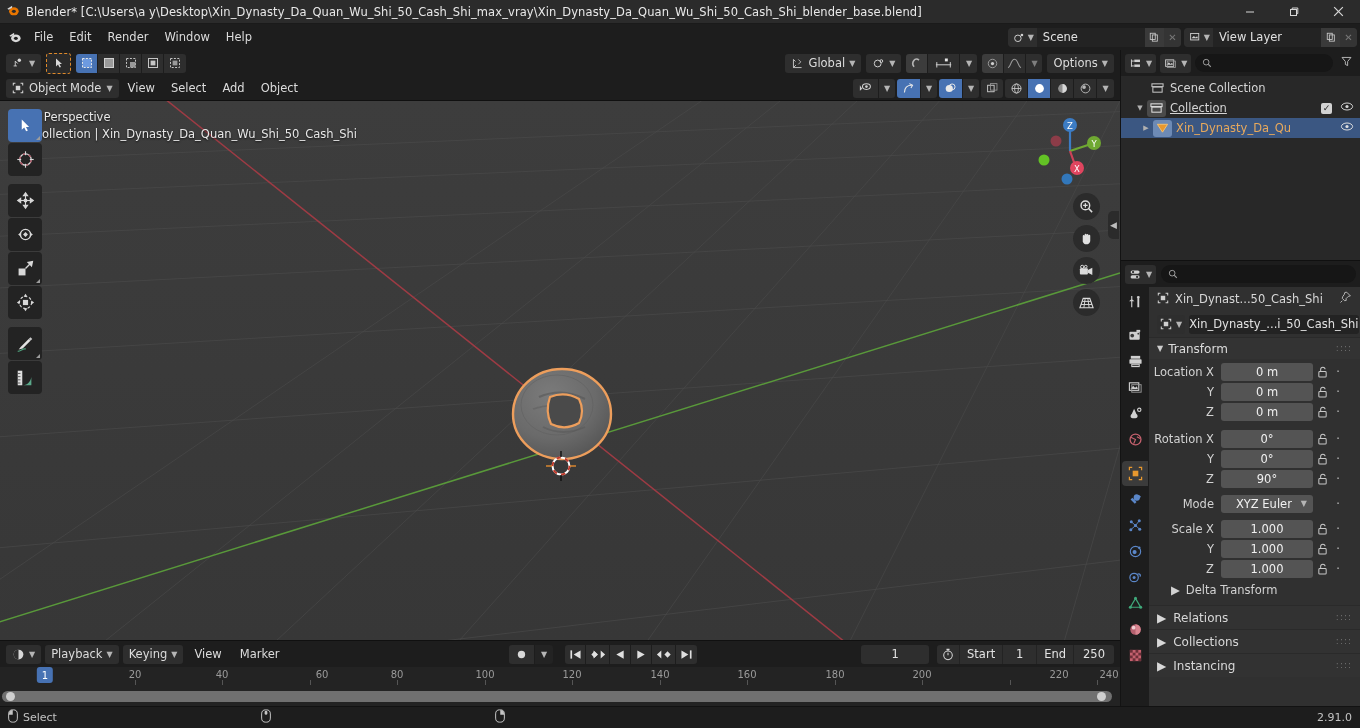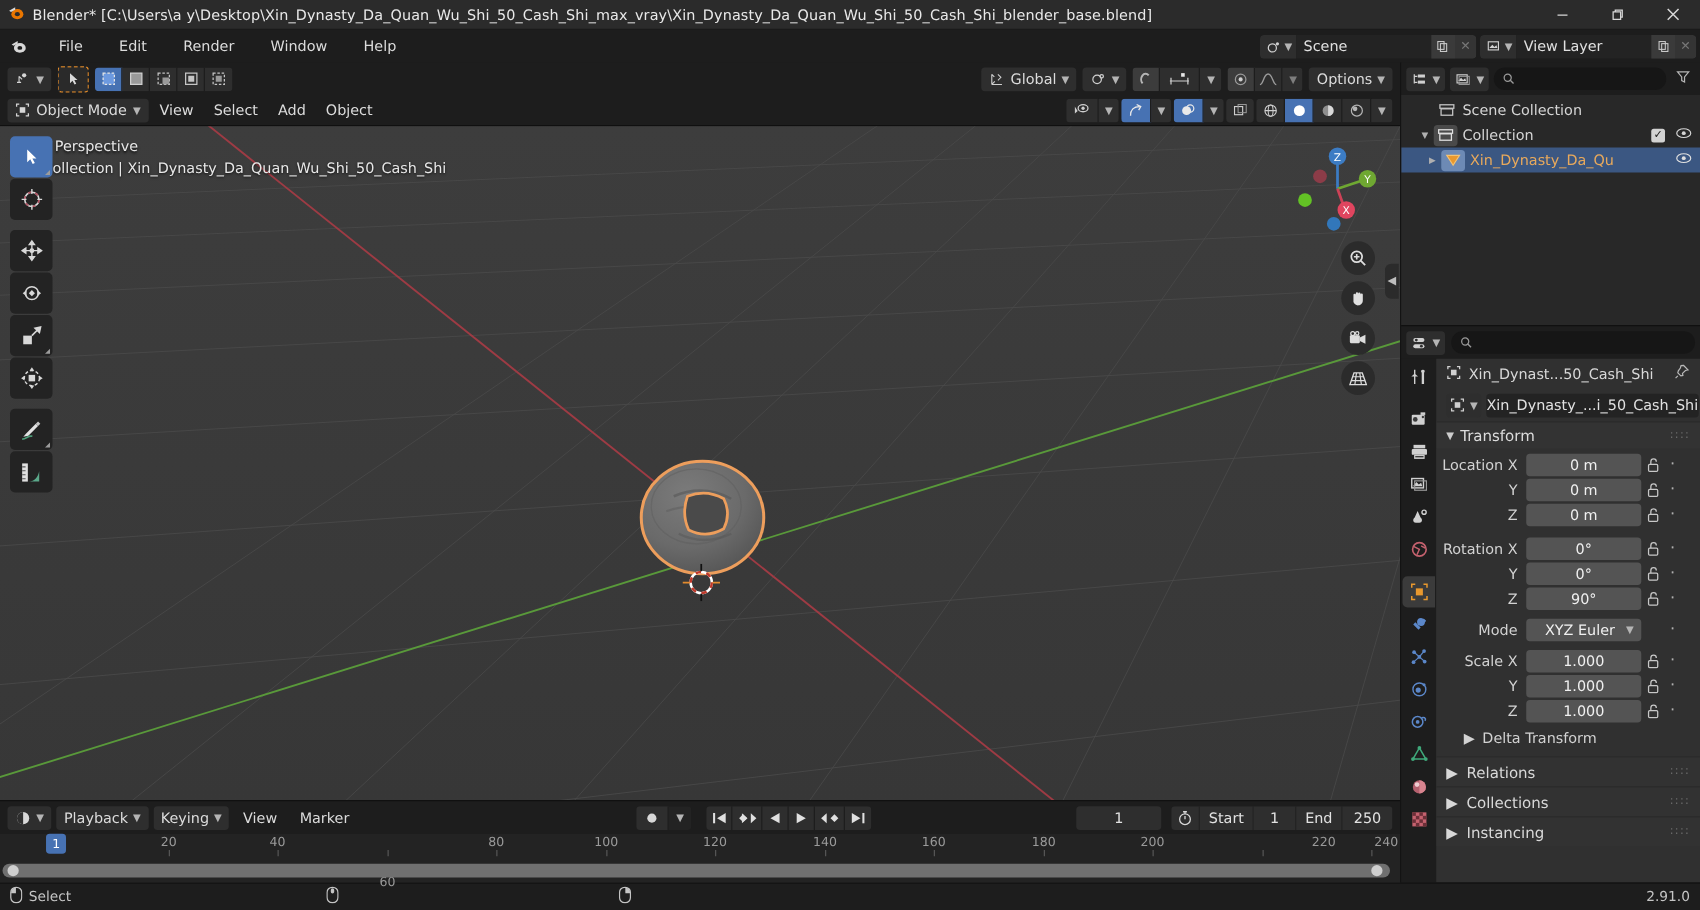--- a/index.html
+++ b/index.html
@@ -20,21 +20,21 @@
     flex: 0 0 24px; border-bottom: 1px solid #1a1a1a;
   }
   .tb-logo { width: 26px; text-align: center; font-size: 12px; }
   .tb-title { flex: 1; font-size: 11.5px; color: #e9e9e9; letter-spacing: .1px; white-space: nowrap; overflow: hidden; }
   .tb-btns { display: flex; align-items: center; }
   .tb-btn { width: 44px; height: 24px; display: flex; align-items: center; justify-content: center; color: #d8d8d8; font-size: 13px; }
 
   
   .topbar {
     height: 26px; background: #1d1d1d; display: flex; align-items: center;
-    flex: 0 0 26px; padding-left: 4px; gap: 13px;
+    flex: 0 0 26px; padding-left: 4px; gap: 0;
   }
   .blender-icon {
     width: 22px; height: 22px; display: flex; align-items: center; justify-content: center;
     font-size: 12px; color: #e87d0d;
   }
   .menu-item {
     padding: 3px 8px; color: #dcdcdc; font-size: 11.5px; border-radius: 3px; cursor: default;
   }
   .ws-tabs { display: flex; align-items: stretch; height: 26px; margin-left: 12px; }
   .ws-tab {
@@ -776,21 +776,21 @@
             <div>End</div>
             <div style="min-width:40px;justify-content:center;border-right:none;">250</div>
           </div>
         </div>
 
         <div class="tl-playhead-row">
           <div class="tl-ruler">
             <div class="tl-current" style="left:45px;">1</div>
             <div class="tl-tick" style="left:135px;">20</div>
             <div class="tl-tick" style="left:222px;">40</div>
-            <div class="tl-tick" style="left:310px;margin-top:32px;">60</div>
+            <div class="tl-tick" style="left:322px;">60</div>
             <div class="tl-tick" style="left:397px;">80</div>
             <div class="tl-tick" style="left:485px;">100</div>
             <div class="tl-tick" style="left:572px;">120</div>
             <div class="tl-tick" style="left:660px;">140</div>
             <div class="tl-tick" style="left:747px;">160</div>
             <div class="tl-tick" style="left:835px;">180</div>
             <div class="tl-tick" style="left:922px;">200</div>
             <div class="tl-tick" style="left:1059px;">220</div>
             <div class="tl-tick" style="left:1109px;">240</div>
             <div class="tl-tickmark" style="left:135px;"></div>
@@ -864,21 +864,21 @@
           </div>
           <div class="ol-row">
             <span class="ol-indent" style="width:12px;"></span>
             <span class="ol-disc">▼</span>
             <span style="display:flex;width:19px;justify-content:center;background:#4a4a4a;border-radius:3px;height:17px;align-items:center;">
               <svg width="13" height="12" viewBox="0 0 14 12">
                   <rect x="1" y="1.5" width="12" height="3" fill="none" stroke="#e0e0e0" stroke-width="1.1"></rect>
                   <rect x="2" y="5" width="10" height="5.5" fill="none" stroke="#e0e0e0" stroke-width="1.1"></rect>
                 </svg>
             </span>
-            <span style="margin-left:4px;">Collection</span>
+            <span style="margin-left:4px;text-decoration:underline;">Collection</span>
             <span class="ol-eye">
               <span class="ol-check">✓</span>
               <span>
                 <svg width="14" height="11" viewBox="0 0 16 11">
                     <ellipse cx="8" cy="5.5" rx="6.4" ry="4" fill="none" stroke="#d5d5d5" stroke-width="1.1"></ellipse>
                     <circle cx="8" cy="5.5" r="1.8" fill="#d5d5d5"></circle>
                   </svg>
               </span>
             </span>
           </div>

